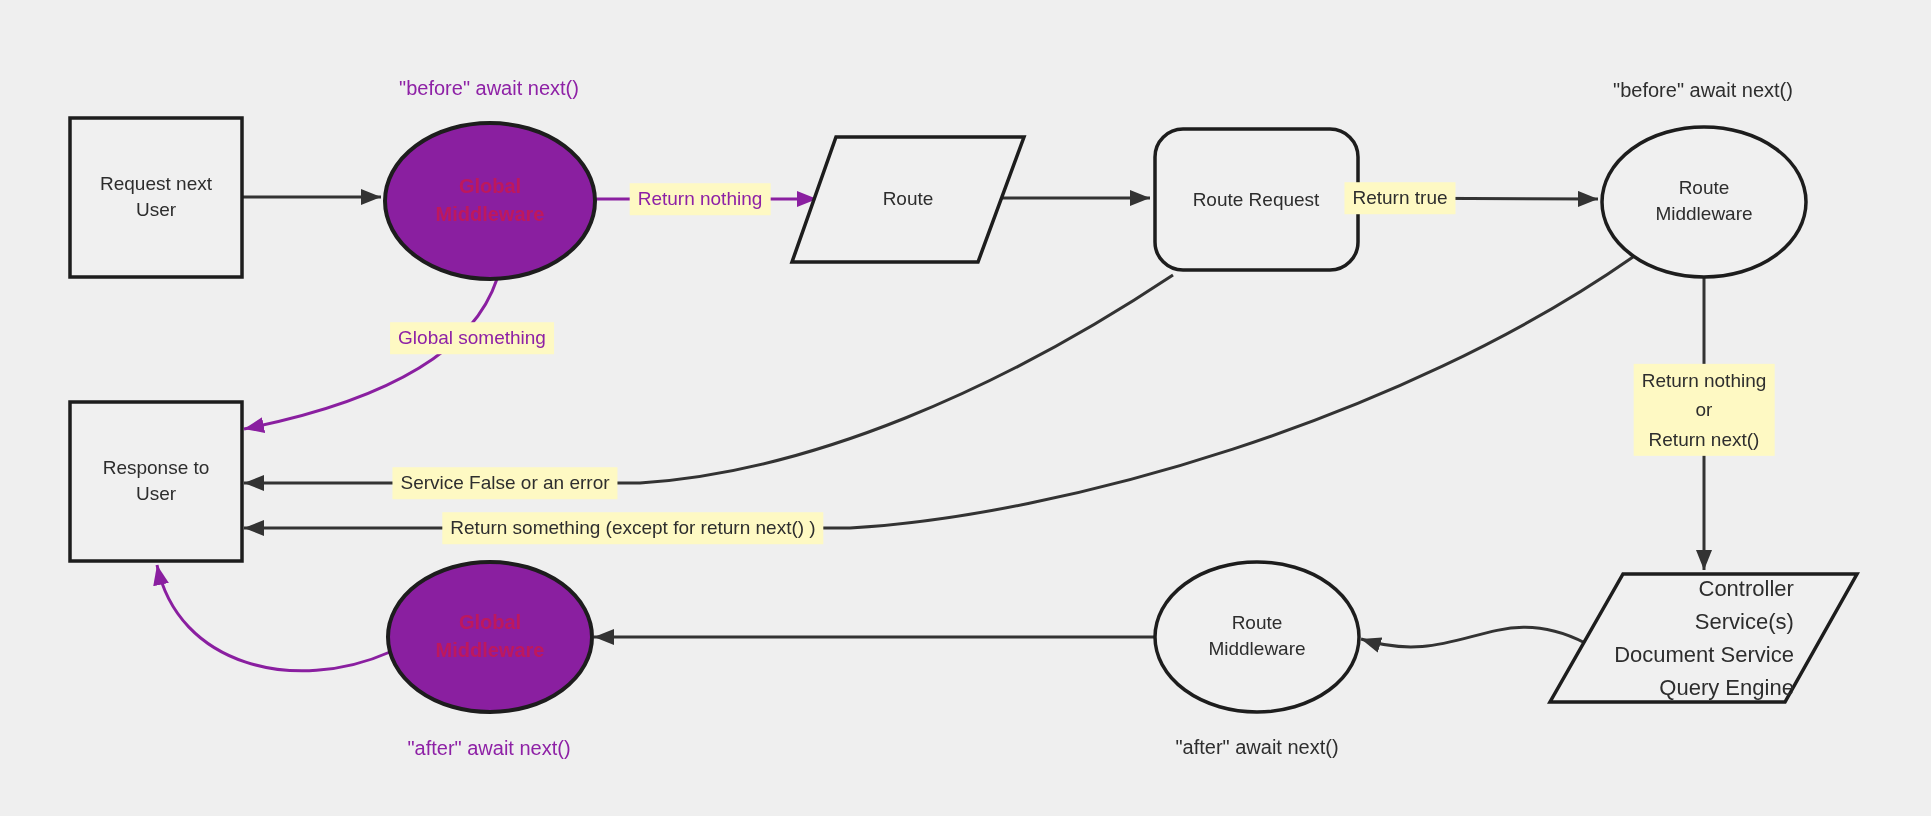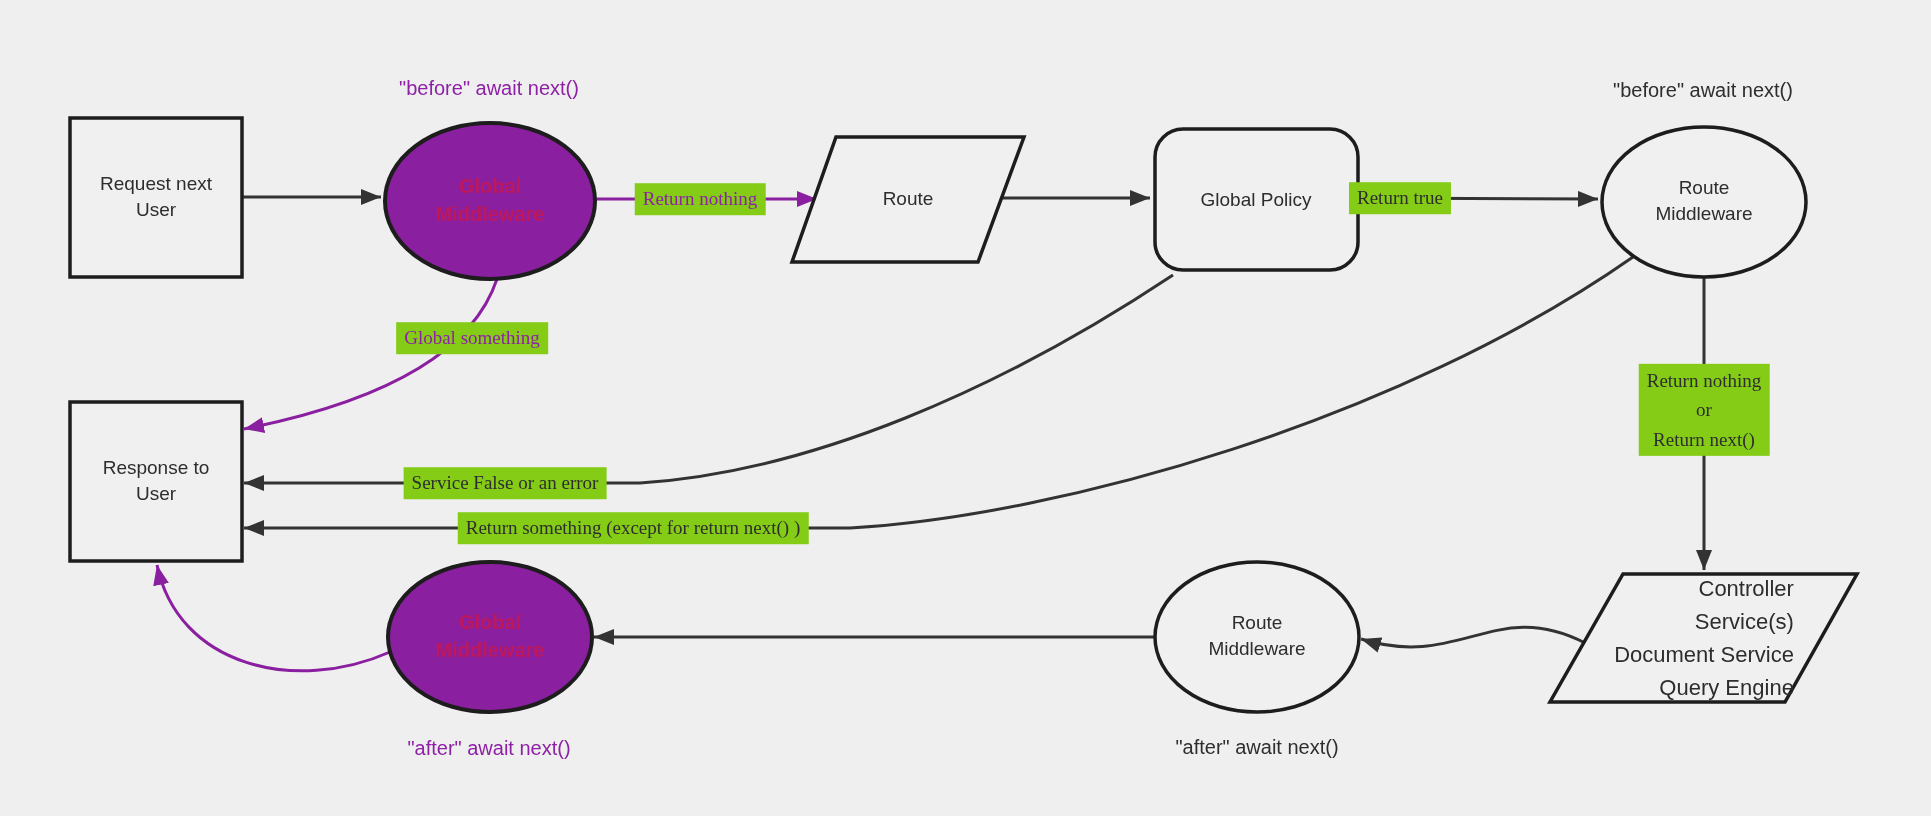--- a/index.html
+++ b/index.html
@@ -14,24 +14,23 @@
   .lbl{
     position:absolute;
     transform:translate(-50%,-50%);
     white-space:pre-line;
     text-align:center;
     font-size:19px;
     color:#2e2e2e;
     line-height:1.45;
   }
   .edge-lbl{
-    background:#84cc16;
+    background:#fef9c3;
     padding:2px 8px;
     white-space:pre;
-    font-family:Liberation Serif, serif;
   }
   .edge-lbl.multi{white-space:pre-line;line-height:1.55;}
   .purple{color:#8e21a6;}
   .quote-lbl{font-size:20px;}
   .node-lbl{font-size:19px;color:#2d2d2d;line-height:1.35;}
   .node-lbl.white{color:#be185d;font-weight:bold;font-size:20px;line-height:1.4;}
   .node-lbl.small{font-size:22px;line-height:1.5;text-align:right;}
 </style>
 </head>
 <body>
@@ -69,21 +68,21 @@
     <ellipse cx="1257" cy="637" rx="102" ry="75" fill="#f0f0f0" stroke="#1d1d1d" stroke-width="3.5"></ellipse>
     <ellipse cx="490" cy="637" rx="102" ry="75" fill="#8a1fa0" stroke="#1d1d1d" stroke-width="4"></ellipse>
     <rect x="70" y="402" width="172" height="159" fill="#f0f0f0" stroke="#1d1d1d" stroke-width="3.5"></rect>
   </svg>
 
   <div class="lbl node-lbl" style="left:156px;top:197px;">Request next
 User</div>
   <div class="lbl node-lbl white" style="left:490px;top:200px;">Global
 Middleware</div>
   <div class="lbl node-lbl" style="left:908px;top:199px;">Route</div>
-  <div class="lbl node-lbl" style="left:1256px;top:200px;">Global Policy</div>
+  <div class="lbl node-lbl" style="left:1256px;top:200px;">Route Request</div>
   <div class="lbl node-lbl" style="left:1704px;top:201px;">Route
 Middleware</div>
   <div class="lbl node-lbl small" style="left:1704px;top:638px;">Controller
 Service(s)
 Document Service
 Query Engine</div>
   <div class="lbl node-lbl" style="left:1257px;top:636px;">Route
 Middleware</div>
   <div class="lbl node-lbl white" style="left:490px;top:636px;">Global
 Middleware</div>

